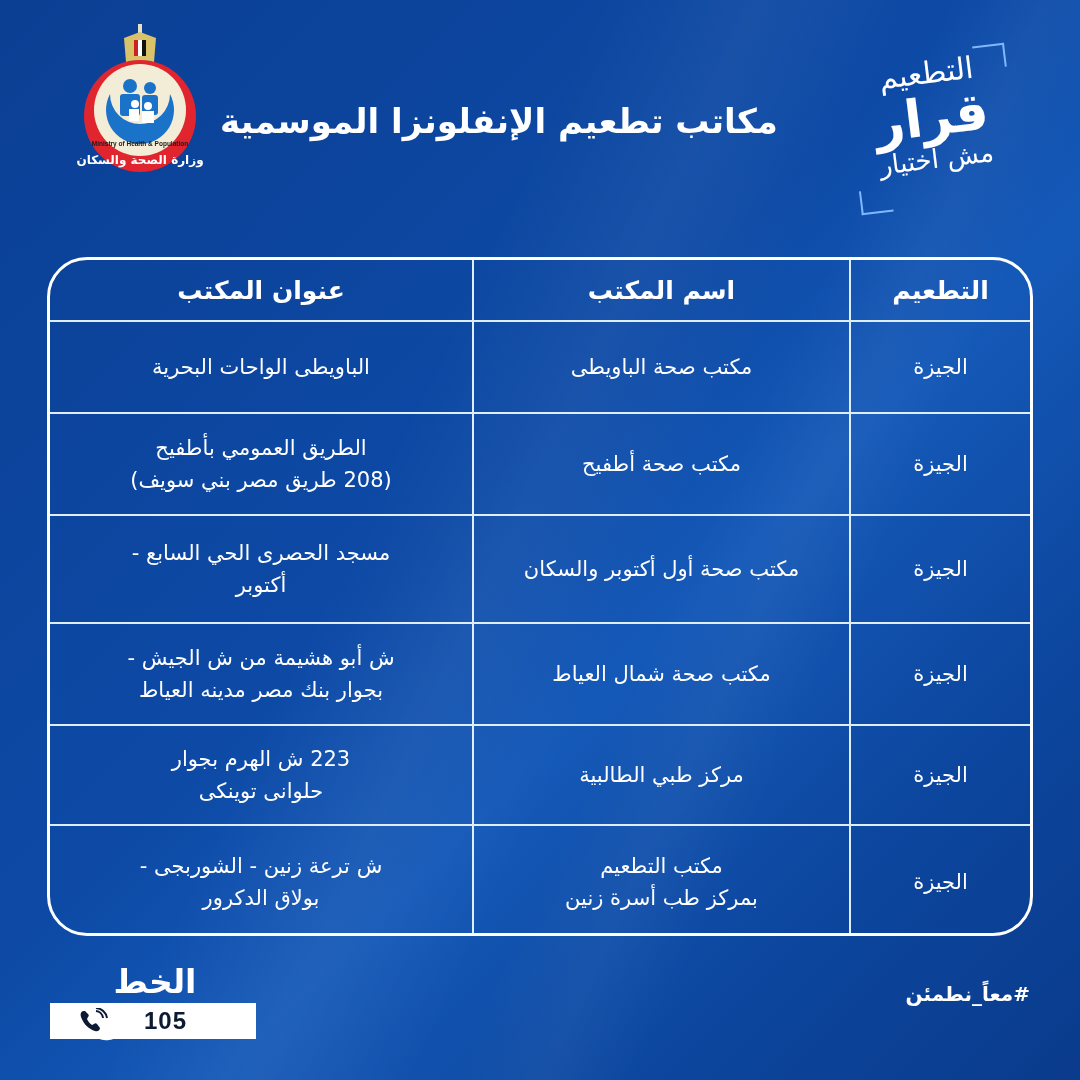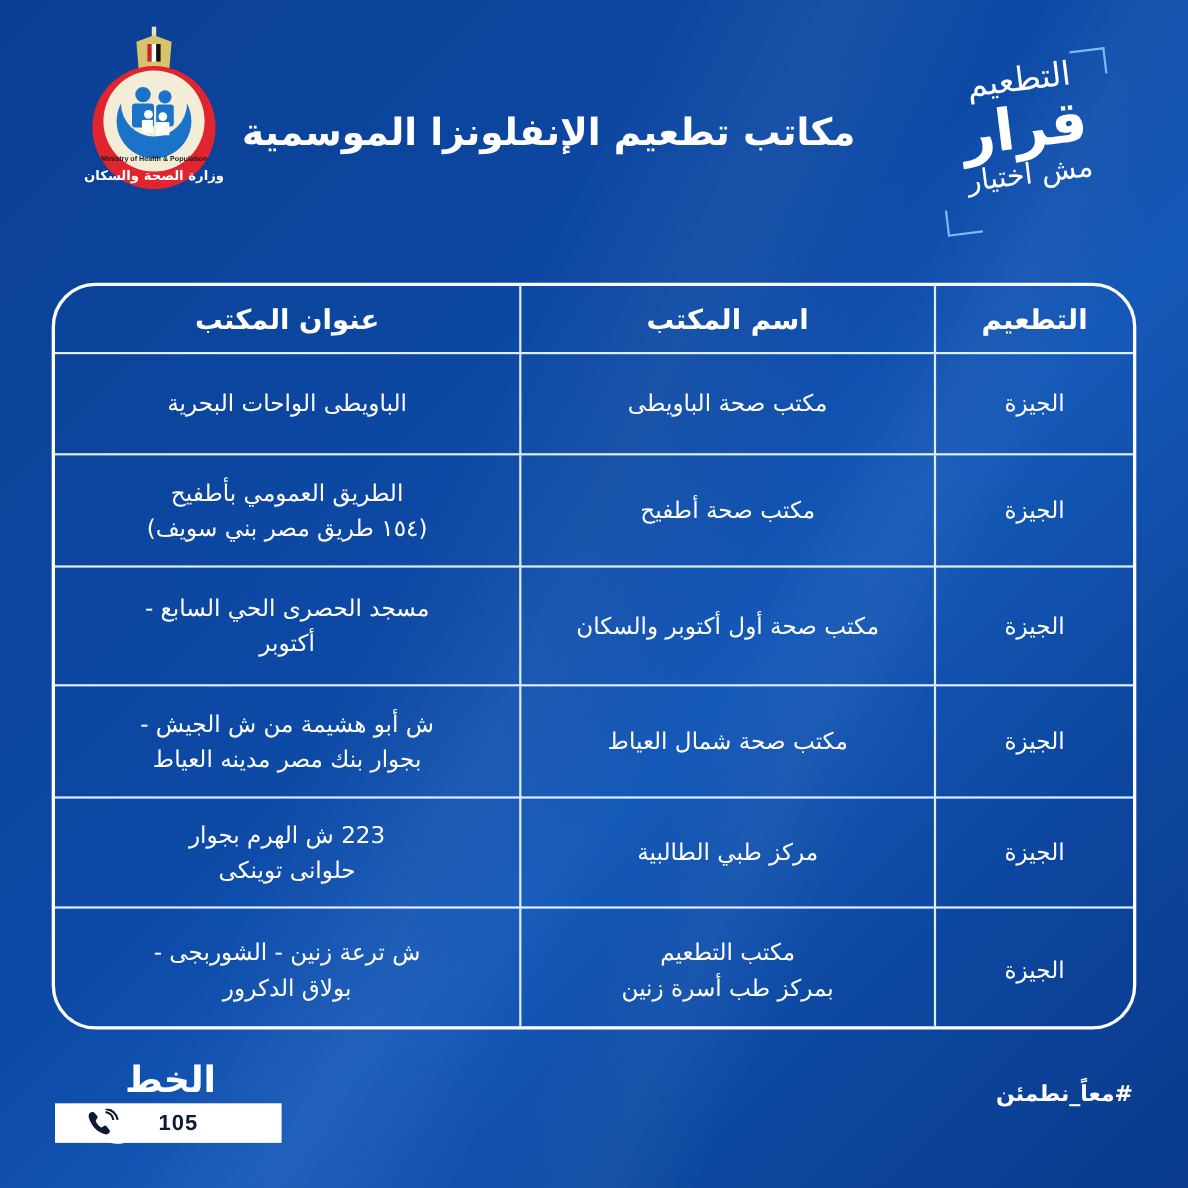--- a/index.html
+++ b/index.html
@@ -60,21 +60,21 @@
 
   .hotline-label {
     position: absolute; left: 60px; top: 962px; width: 190px;
     text-align: center; direction: rtl; font-size: 33px; font-weight: bold;
   }
   .hotline-box {
     position: absolute; left: 50px; top: 1003px; width: 206px; height: 36px;
     background: #ffffff; color: #0c1a33; display: flex; align-items: center;
   }
   .hotline-box .phone { width: 34px; height: 26px; margin-left: 28px; }
-  .hotline-box .num { font-size: 20px; font-weight: bold; margin-left: 32px; letter-spacing: 1px; font-family: "Liberation Sans", sans-serif; }
+  .hotline-box .num { font-size: 24px; font-weight: bold; margin-left: 32px; letter-spacing: 1px; font-family: "Liberation Sans", sans-serif; }
 
   .hashtag {
     position: absolute; left: 820px; top: 982px; width: 210px; text-align: right;
     direction: rtl; font-size: 20px; font-weight: bold;
   }
 </style>
 </head>
 <body>
 
 <div class="bg-streak"></div>
@@ -136,21 +136,21 @@
     </tr>
     <tr style="height:92px">
       <td>الجيزة</td>
       <td>مكتب صحة الباويطى</td>
       <td>الباويطى الواحات البحرية</td>
     </tr>
     <tr style="height:102px">
       <td>الجيزة</td>
       <td>مكتب صحة أطفيح</td>
       <td style="white-space:pre-line">الطريق العمومي بأطفيح
-(١٥٤ طريق مصر بني سويف)</td>
+(208 طريق مصر بني سويف)</td>
     </tr>
     <tr style="height:108px">
       <td>الجيزة</td>
       <td>مكتب صحة أول أكتوبر والسكان</td>
       <td style="white-space:pre-line">مسجد الحصرى الحي السابع -
 أكتوبر</td>
     </tr>
     <tr style="height:102px">
       <td>الجيزة</td>
       <td>مكتب صحة شمال العياط</td>

